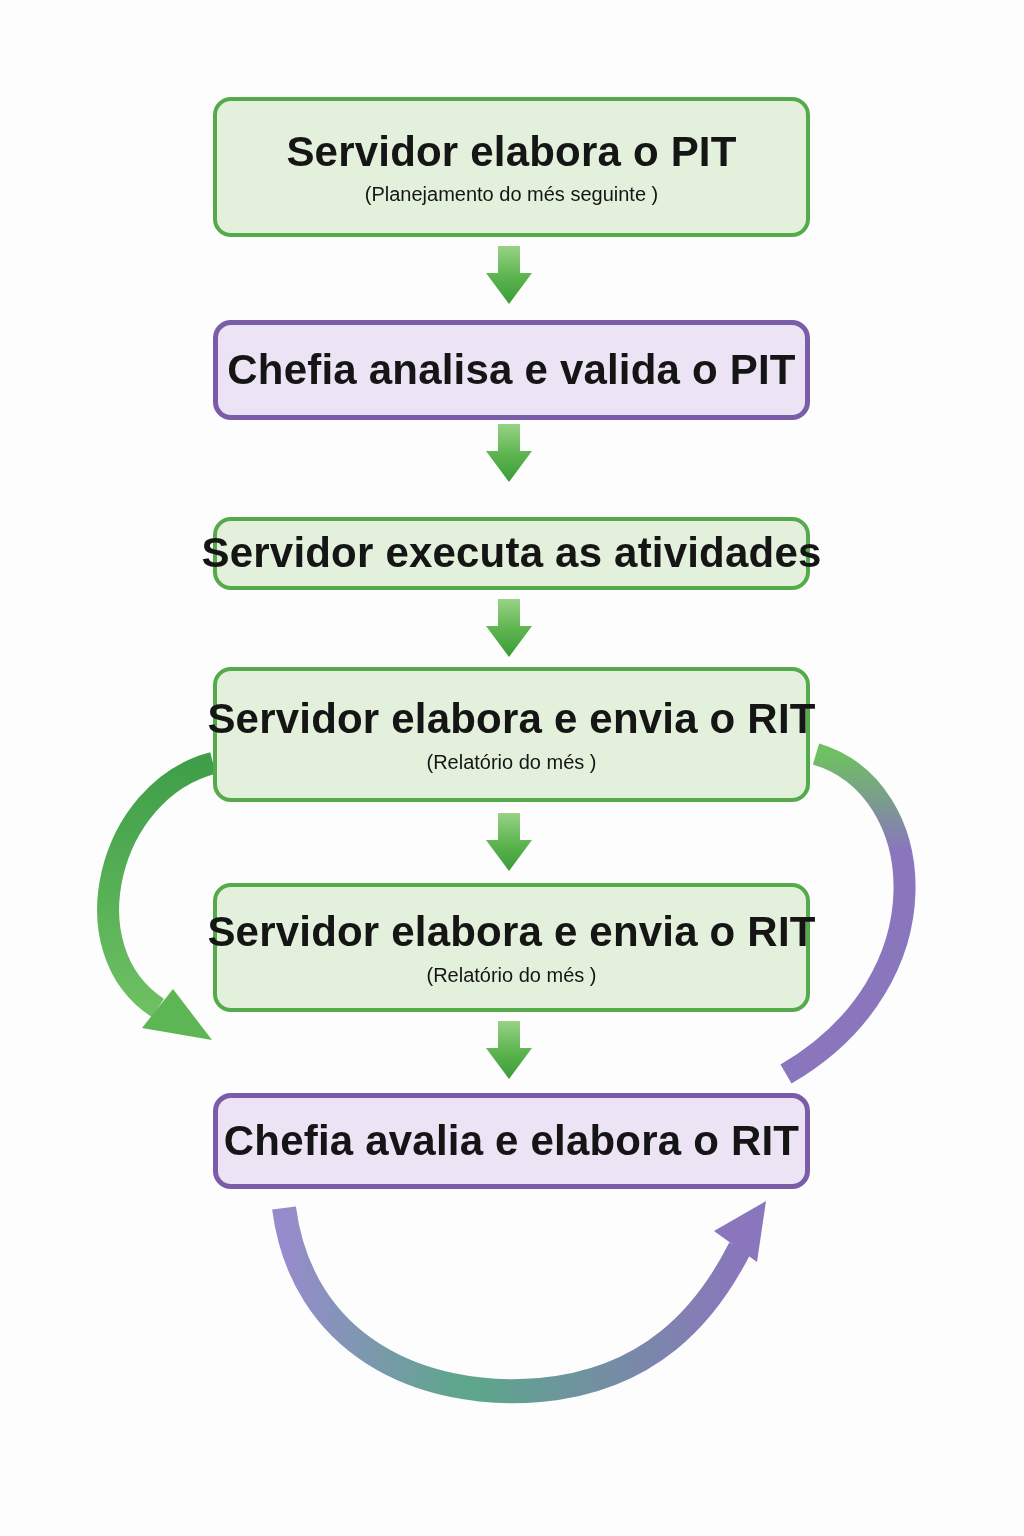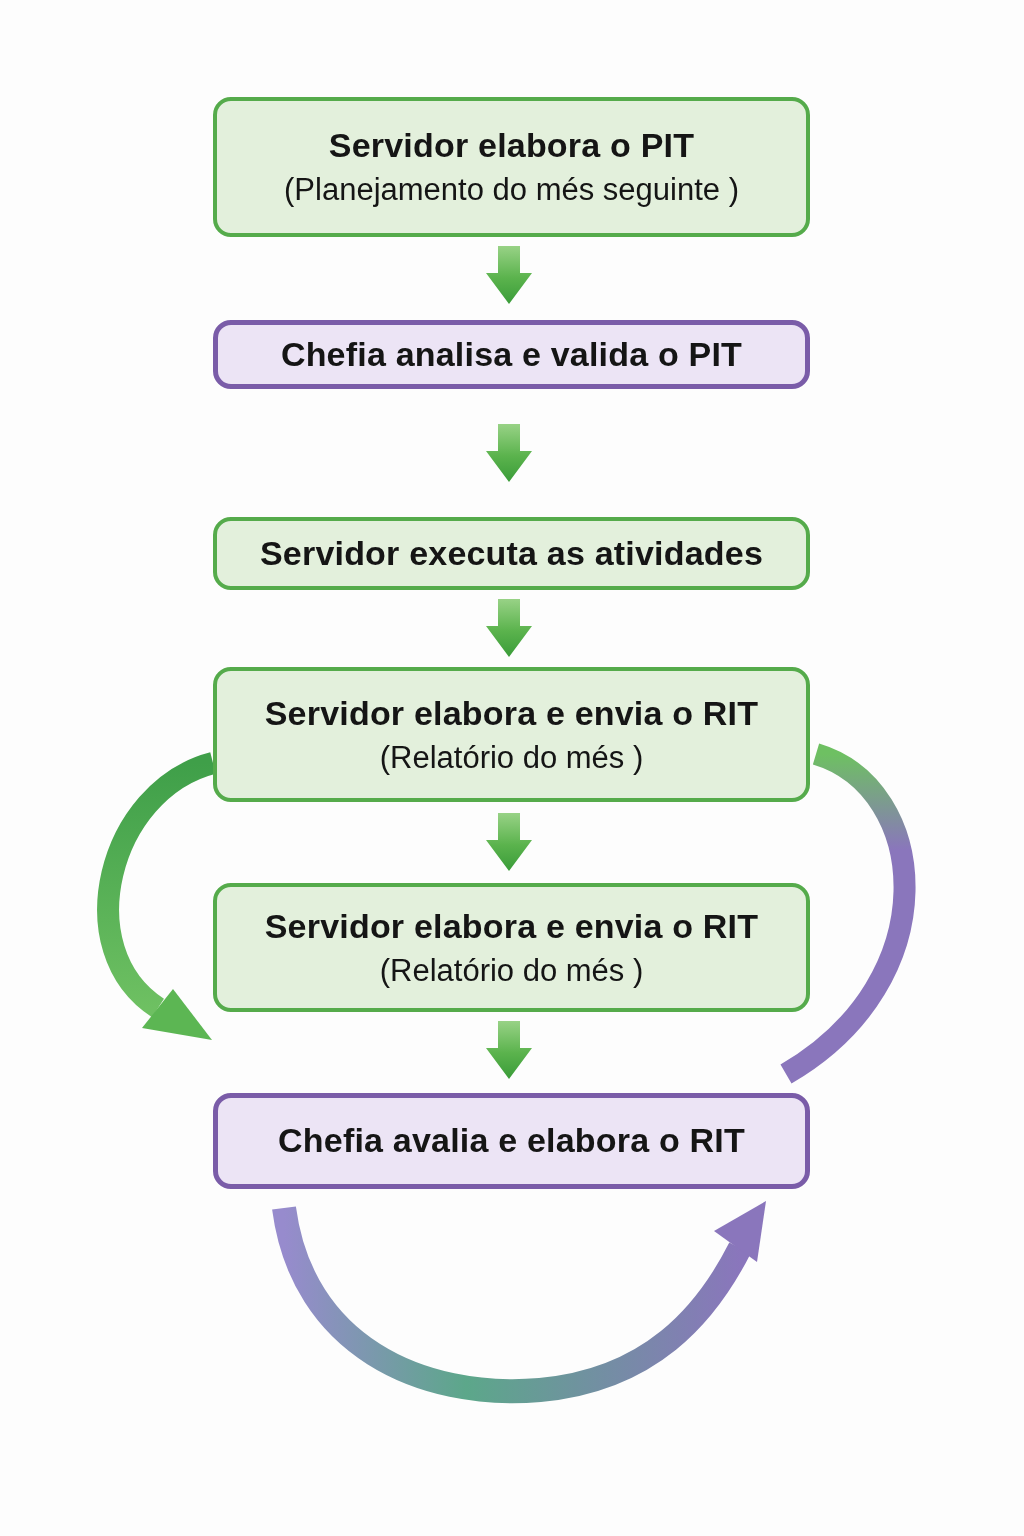--- a/index.html
+++ b/index.html
@@ -21,27 +21,27 @@
   .flow-arrow{position:absolute;left:481px;width:56px;height:58px;z-index:1;}
   .a1{top:246px}.a2{top:424px}.a3{top:599px}.a4{top:813px}.a5{top:1021px}
   .node{
     position:absolute;left:213px;width:597px;box-sizing:border-box;
     border-radius:18px;display:flex;flex-direction:column;align-items:center;
     justify-content:center;text-align:center;z-index:2;row-gap:7px;padding:4px 14px;
   }
   .node.green{background:var(--green-fill);border:4px solid var(--green-border);}
   .node.purple{background:var(--purple-fill);border:5px solid var(--purple-border);}
   #b1{top:97px;height:140px}
-  #b2{top:320px;height:69px}
+  #b2{top:320px;height:100px}
   #b3{top:517px;height:73px}
   #b4{top:667px;height:135px}
   #b5{top:883px;height:129px}
   #b6{top:1093px;height:96px}
-  .title{font-weight:700;font-size:34px;line-height:1.15;letter-spacing:.2px;white-space:nowrap;}
-  .subtitle{font-weight:400;font-size:31px;line-height:1.15;white-space:nowrap;}
+  .title{font-weight:700;font-size:42px;line-height:1.15;letter-spacing:.2px;white-space:nowrap;}
+  .subtitle{font-weight:400;font-size:20px;line-height:1.15;white-space:nowrap;}
   
   .st-ag1{stop-color:var(--arrow-light-green)} .st-ag2{stop-color:var(--arrow-mid-green)} .st-ag3{stop-color:var(--arrow-dark-green)}
   .st-lg1{stop-color:var(--arc-green-dark)} .st-lg2{stop-color:var(--arc-green-light)}
   .st-rg1{stop-color:var(--arc-green-light)} .st-rg2{stop-color:var(--arc-purple)} .st-rg3{stop-color:var(--arc-purple)}
   .st-bg1{stop-color:var(--arc-purple-light)} .st-bg2{stop-color:var(--arc-teal)} .st-bg3{stop-color:var(--arc-purple)}
   .head-green{fill:var(--arc-green-head)} .head-purple{fill:var(--arc-purple)}
 </style>
 </head>
 <body>
 

